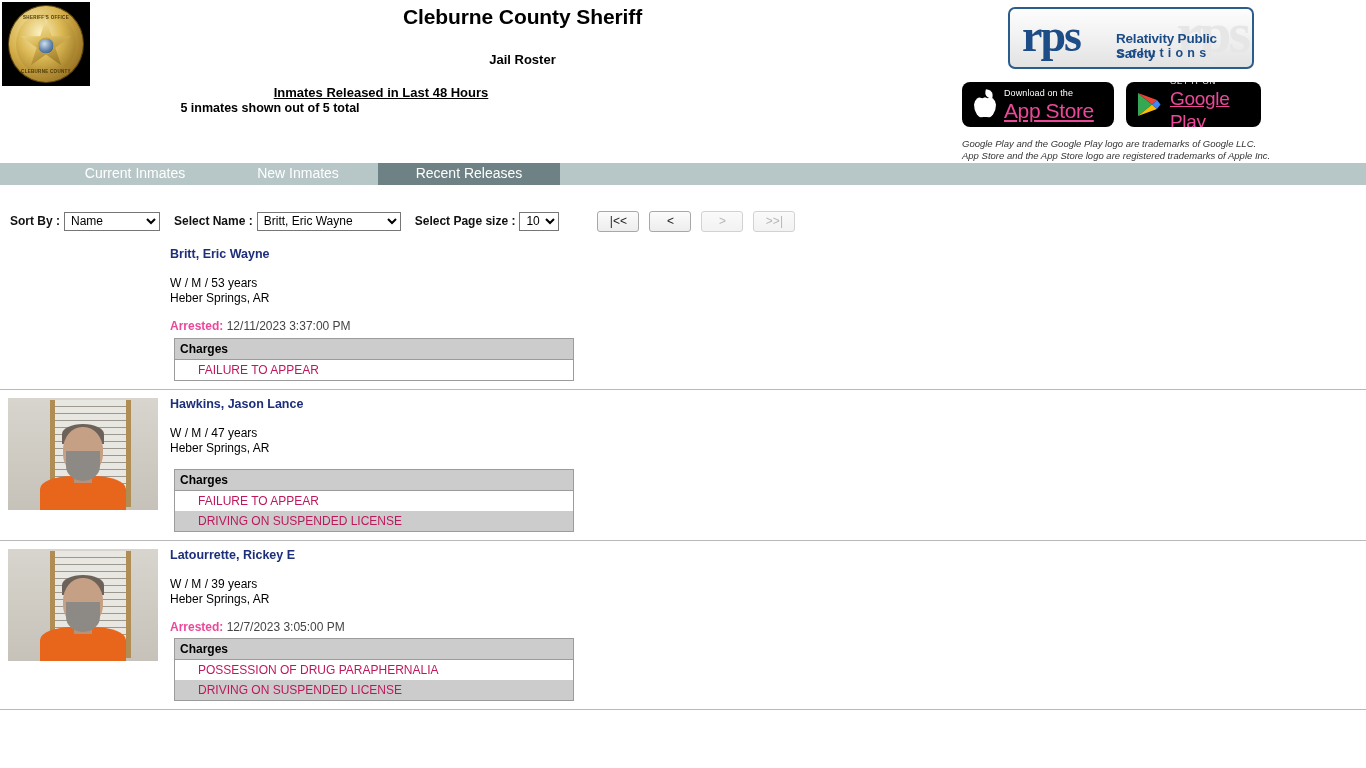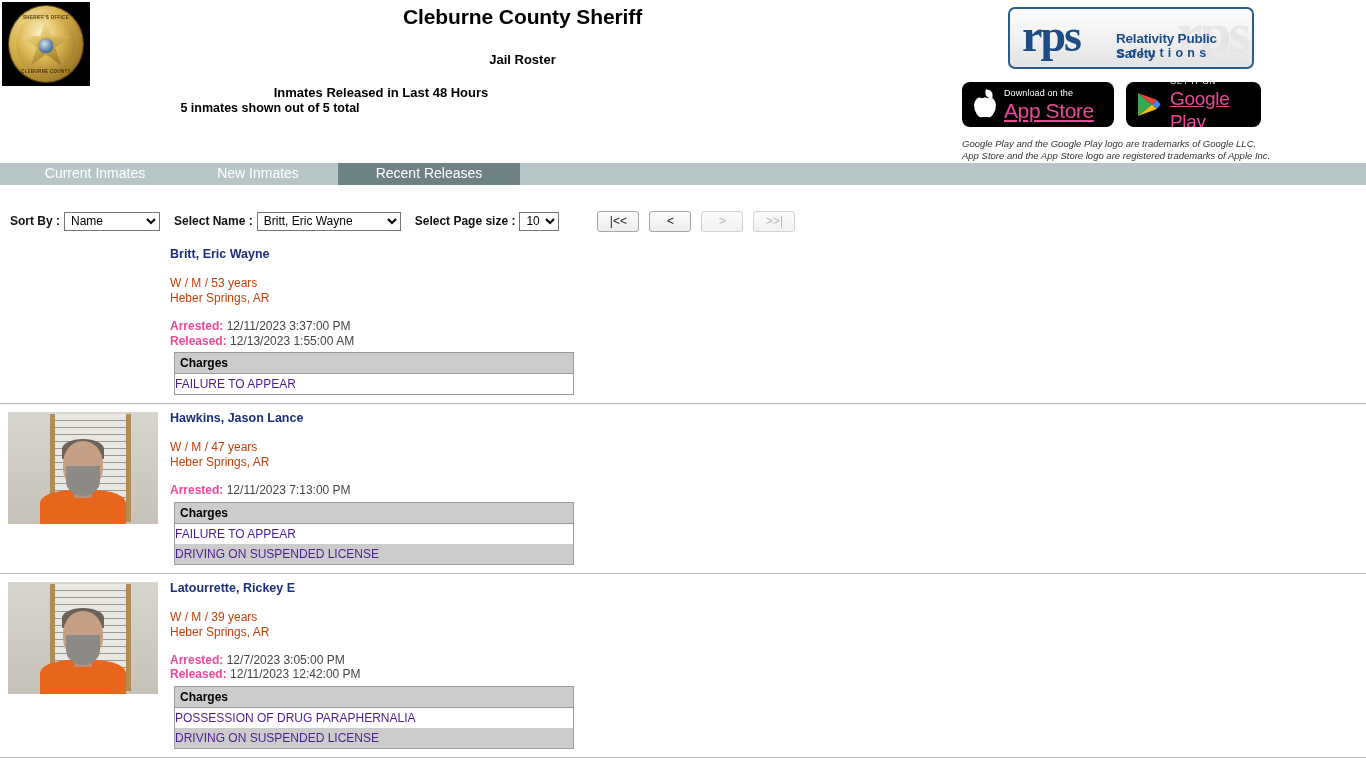--- a/index.html
+++ b/index.html
@@ -84,20 +84,21 @@
   }
 
   
   .roster-head {
     position: absolute;
     left: 0; top: 84px;
     width: 762px;
     text-align: center;
     font-size: 13px; font-weight: bold; color: #000;
     line-height: 17px;
+    text-decoration: underline;
   }
   .roster-sub {
     position: absolute;
     left: 0; top: 100px;
     width: 540px;
     text-align: center;
     font-size: 12.5px; font-weight: bold; color: #000;
     line-height: 16px;
   }
 
@@ -191,20 +192,21 @@
     white-space: pre-line;
   }
 
   
   .tabbar {
     position: absolute;
     left: 0; top: 163px;
     width: 1366px; height: 22px;
     background: #b7c6c6;
     display: flex;
+    padding-left: 40px;
   }
   .tab {
     height: 22px;
     line-height: 21px;
     text-align: center;
     font-size: 14px;
     color: #ffffff;
     cursor: pointer;
     white-space: nowrap;
   }
@@ -339,21 +341,21 @@
   .inmate-name {
     font-size: 12.5px;
     font-weight: bold;
     color: #1d2f7a;
     line-height: 16px;
     cursor: pointer;
     margin-bottom: 14px;
   }
   .demo {
     font-size: 12px;
-    color: #c2410c;
+    color: #000000;
     line-height: 15px;
   }
   .dates {
     margin-top: 13px;
     font-size: 12px;
     line-height: 14.5px;
     color: #444;
   }
   .dates b { color: #ec4899; }
   .charges-table {
@@ -367,22 +369,22 @@
   .charges-table th {
     background: #cccccc;
     text-align: left;
     font-weight: bold;
     color: #000;
     padding: 3px 5px;
     border-bottom: 1px solid #9b9b9b;
     font-size: 12px;
   }
   .charges-table td {
-    padding: 3px 0;
-    color: #4c1d95;
+    padding: 3px 23px;
+    color: #be185d;
     background: #ffffff;
   }
   .charges-table tr.alt td { background: #cccccc; }
 </style>
 </head>
 <body>
 
 <div class="header">
 
   <div class="badge-box">
@@ -475,21 +477,20 @@
       <div class="inmate-inner">
         <div class="photo-cell"></div>
         <div class="info-cell">
           <div class="inmate-name">Britt, Eric Wayne</div>
           <div class="demo">
             <div>W / M / 53 years</div>
             <div>Heber Springs, AR</div>
           </div>
           <div class="dates">
             <div><b>Arrested:</b> 12/11/2023 3:37:00 PM</div>
-            <div><b>Released:</b> 12/13/2023 1:55:00 AM</div>
           </div>
           <table class="charges-table">
             <thead>
               <tr>
                 <th>Charges</th>
               </tr>
             </thead>
             <tbody>
               <tr class="">
                 <td>FAILURE TO APPEAR</td>
@@ -512,21 +513,20 @@
             <div class="mug-beard"></div>
           </div>
         </div>
         <div class="info-cell">
           <div class="inmate-name">Hawkins, Jason Lance</div>
           <div class="demo">
             <div>W / M / 47 years</div>
             <div>Heber Springs, AR</div>
           </div>
           <div class="dates">
-            <div><b>Arrested:</b> 12/11/2023 7:13:00 PM</div>
           </div>
           <table class="charges-table">
             <thead>
               <tr>
                 <th>Charges</th>
               </tr>
             </thead>
             <tbody>
               <tr class="">
                 <td>FAILURE TO APPEAR</td>
@@ -553,21 +553,20 @@
           </div>
         </div>
         <div class="info-cell">
           <div class="inmate-name">Latourrette, Rickey E</div>
           <div class="demo">
             <div>W / M / 39 years</div>
             <div>Heber Springs, AR</div>
           </div>
           <div class="dates">
             <div><b>Arrested:</b> 12/7/2023 3:05:00 PM</div>
-            <div><b>Released:</b> 12/11/2023 12:42:00 PM</div>
           </div>
           <table class="charges-table">
             <thead>
               <tr>
                 <th>Charges</th>
               </tr>
             </thead>
             <tbody>
               <tr class="">
                 <td>POSSESSION OF DRUG PARAPHERNALIA</td>

